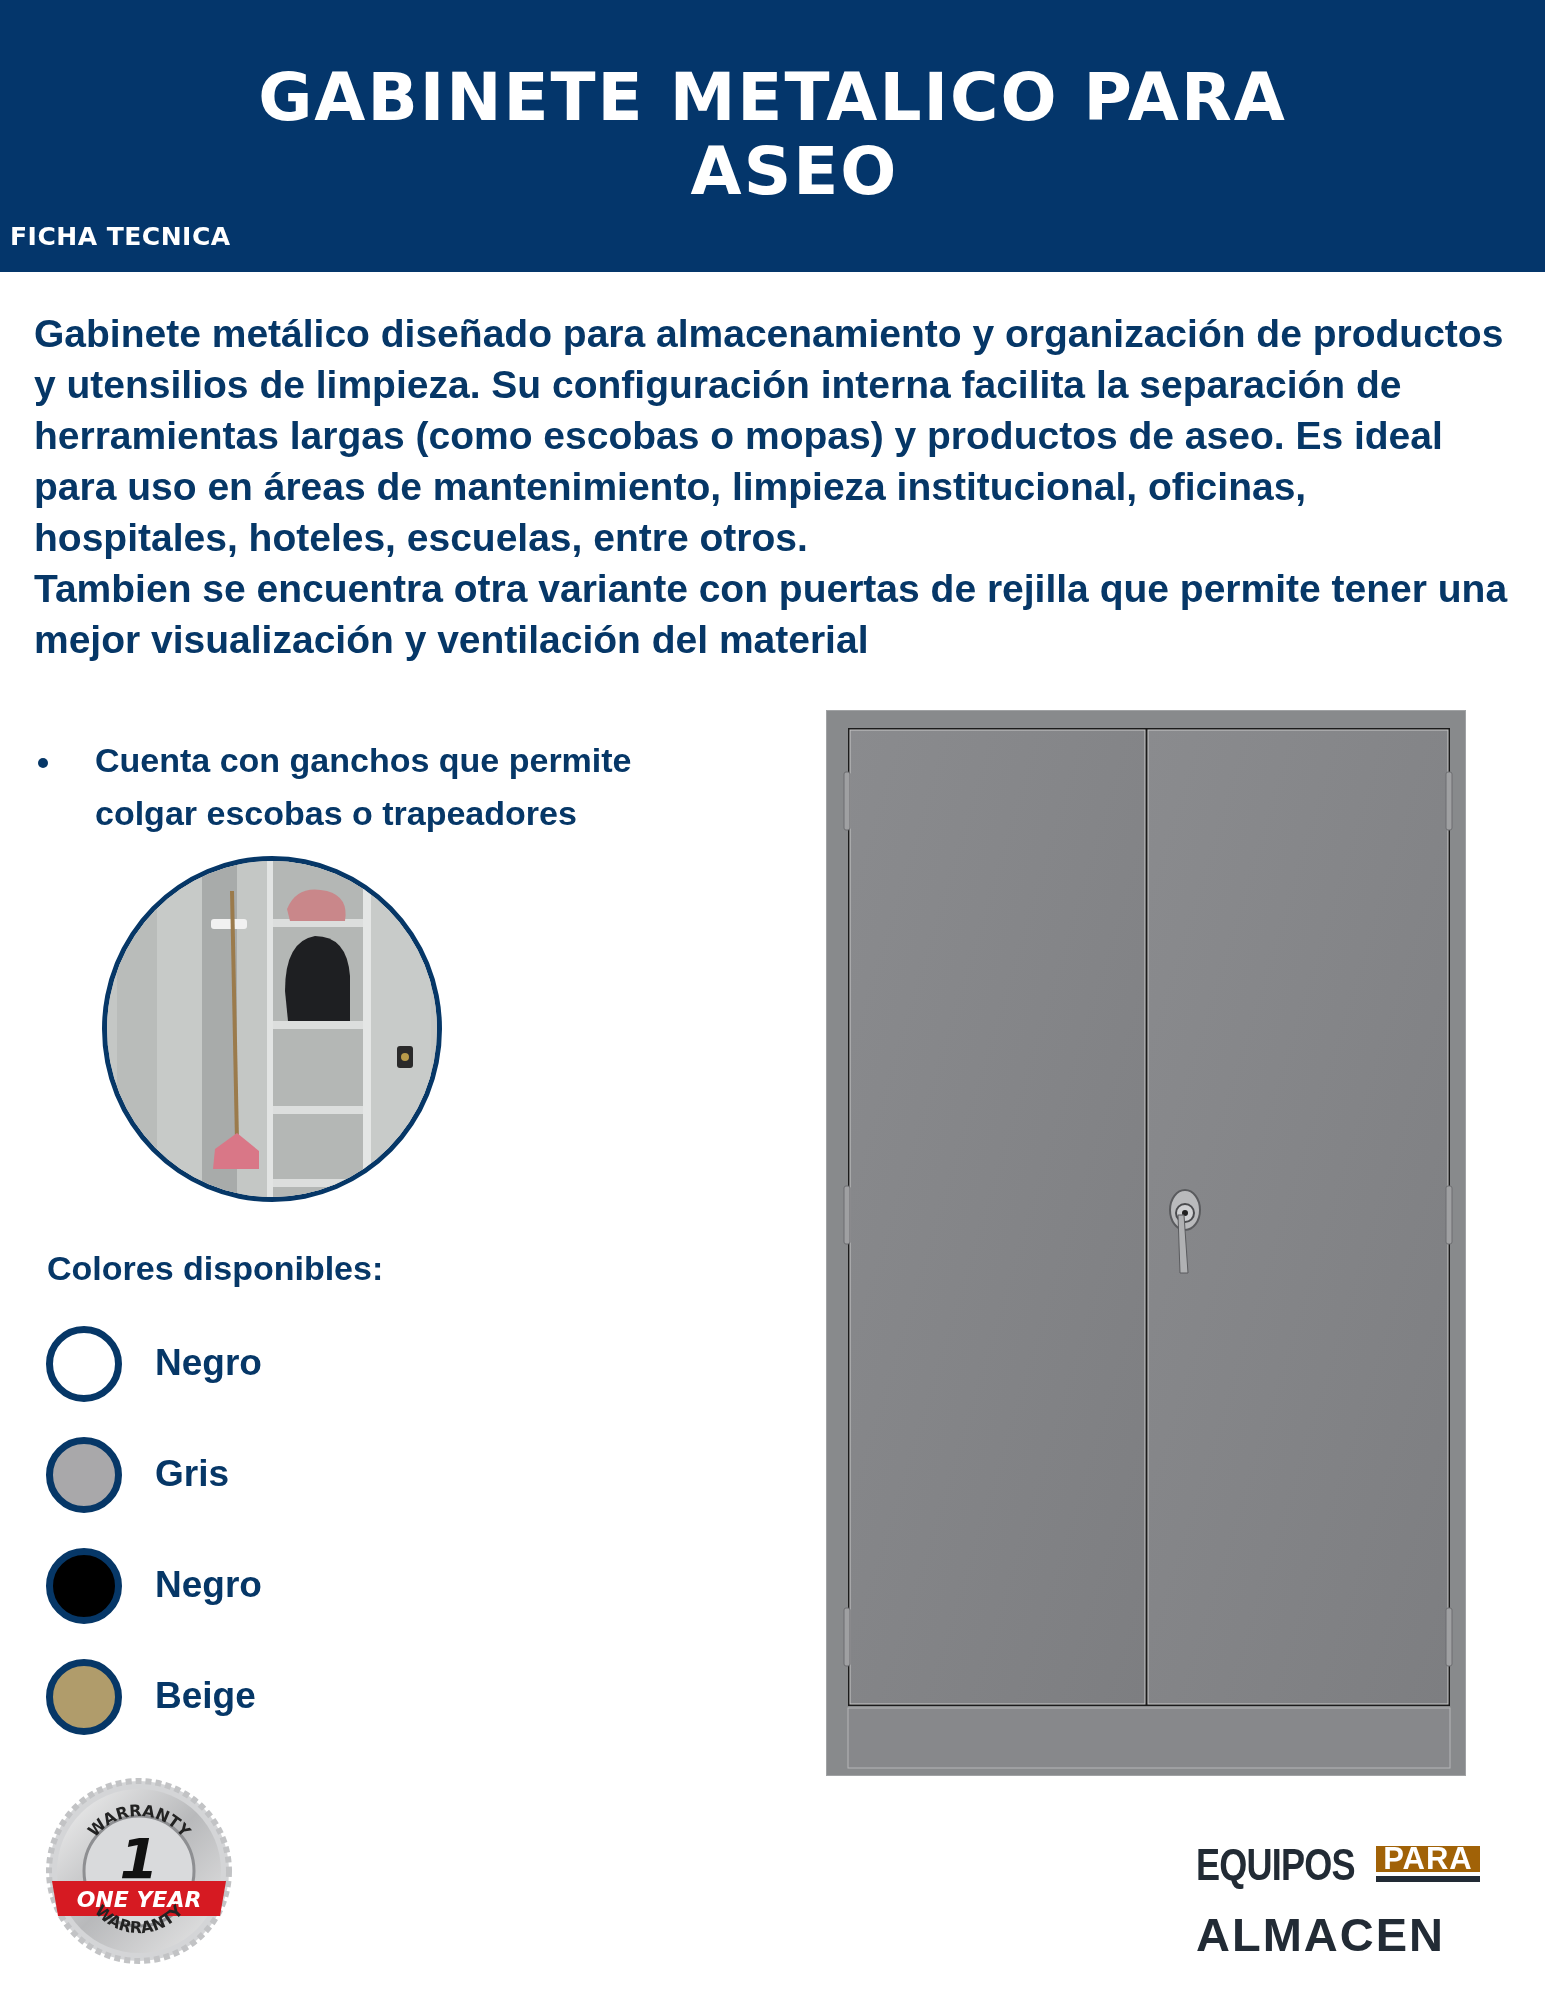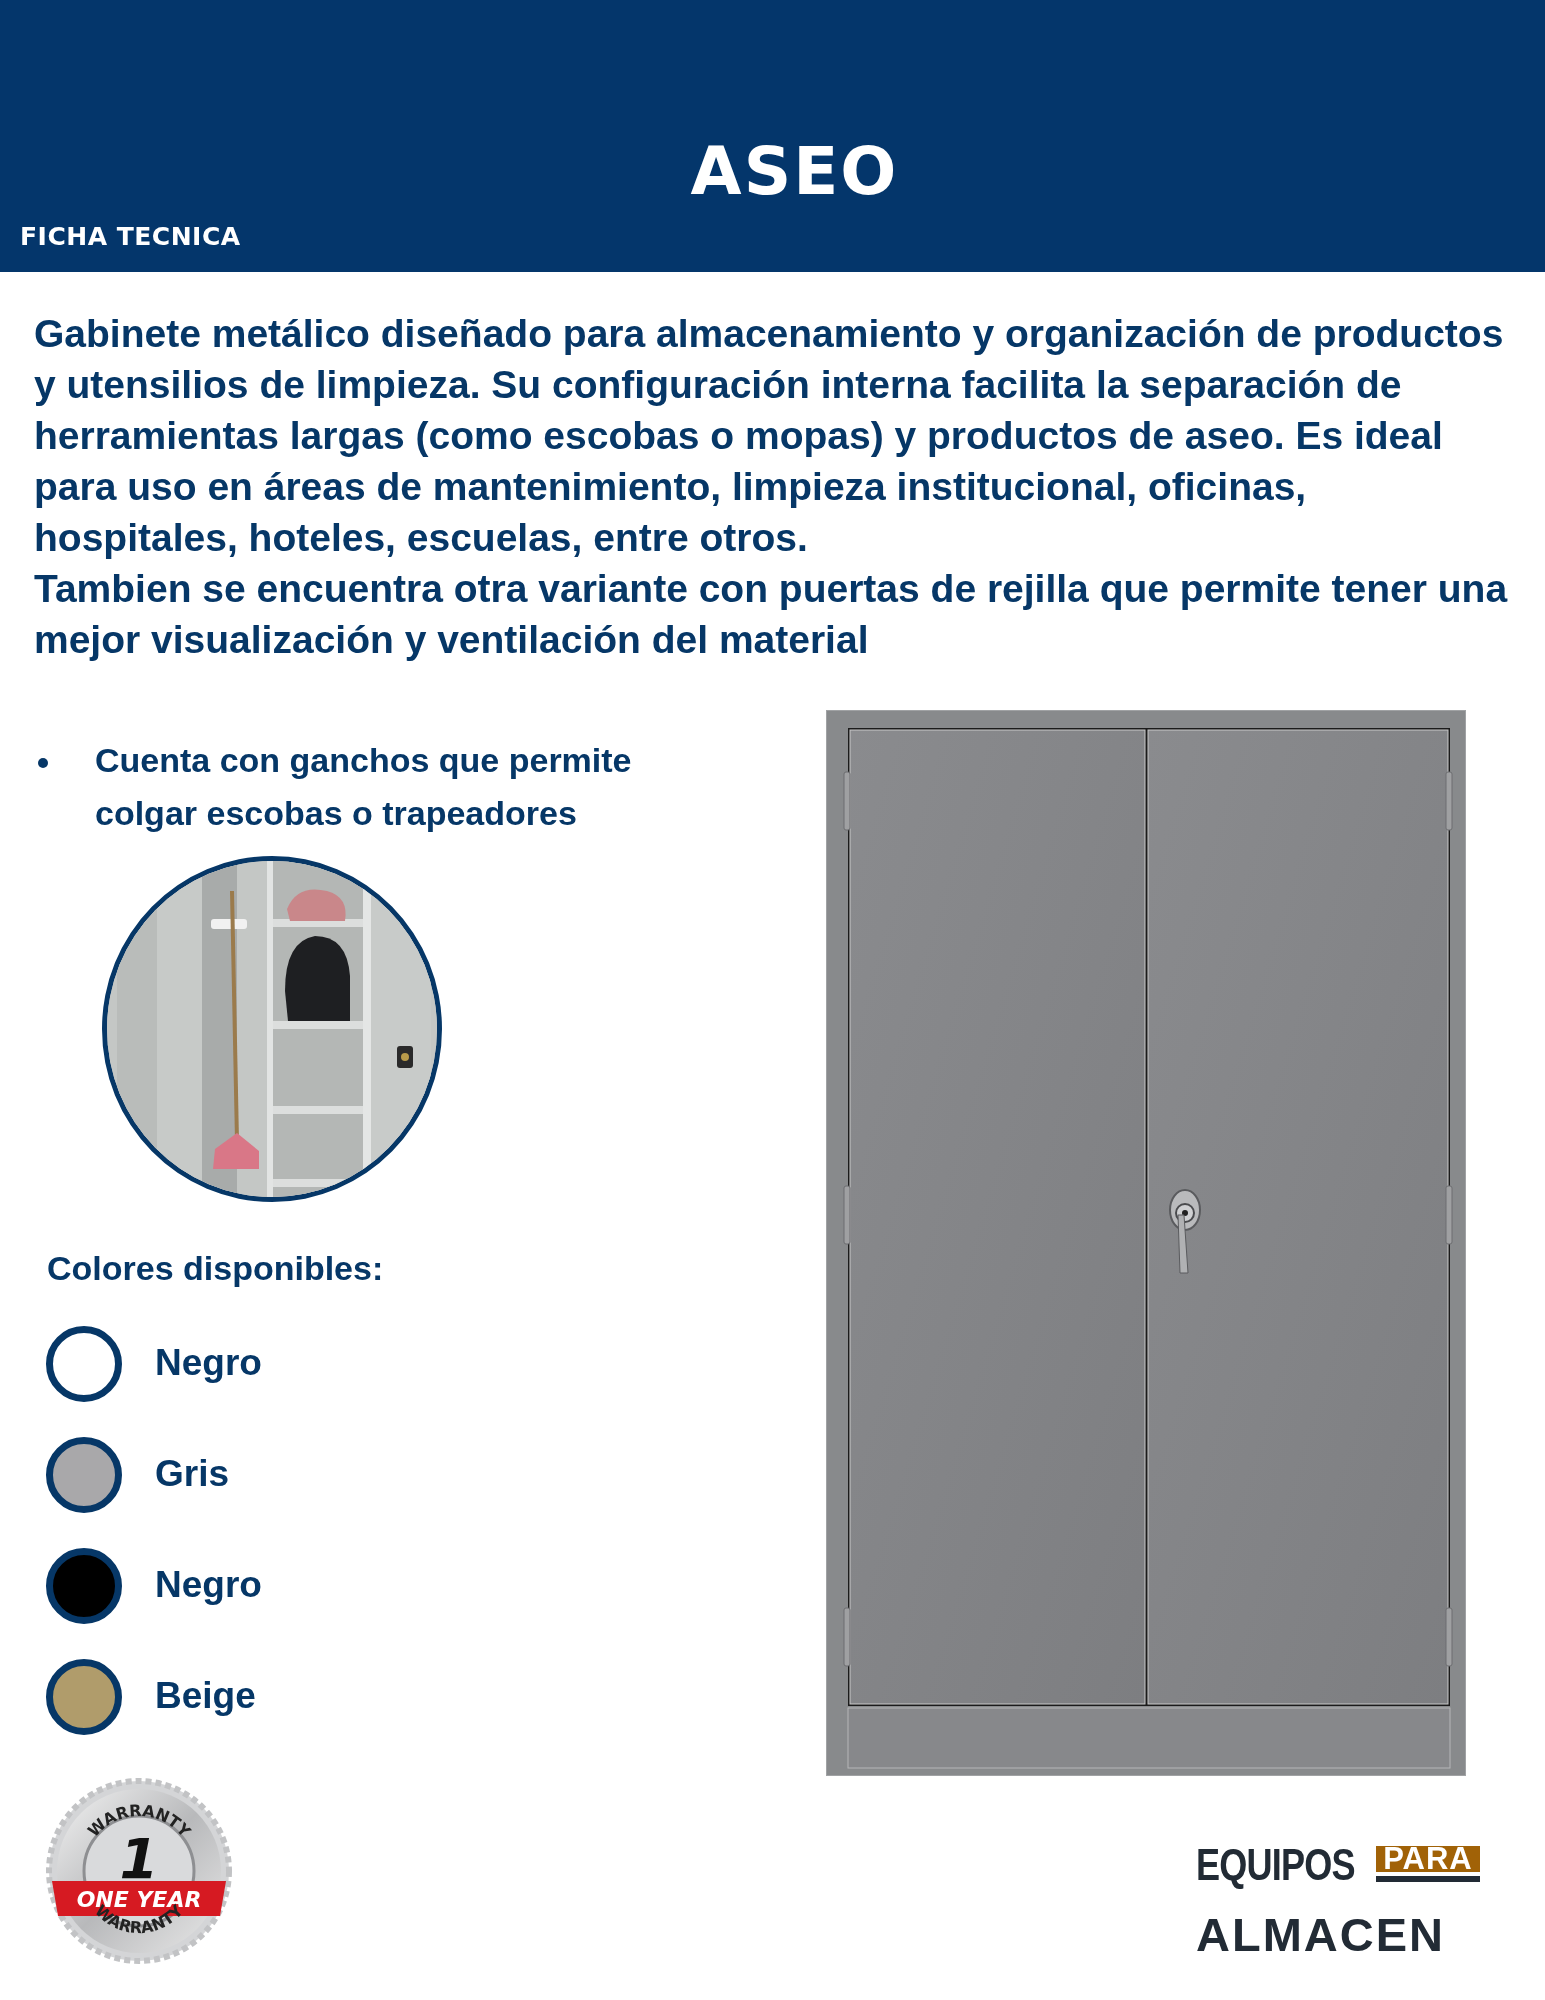--- a/index.html
+++ b/index.html
@@ -3,21 +3,21 @@
 <meta charset="utf-8">
 <style>
   html, body { margin:0; padding:0; }
   body { width:1545px; height:2000px; position:relative; background:#ffffff; overflow:hidden;
          font-family:"Liberation Sans", sans-serif; color:#063767; }
   .header { position:absolute; left:0; top:0; width:1545px; height:272px; background:#04366b; }
   .title { position:absolute; left:0; width:1545px; text-align:center; color:#fff;
            font-family:"DejaVu Sans", sans-serif; font-weight:bold; font-size:66px; letter-spacing:2px; line-height:80px; }
   .title.l1 { top:58px; }
   .title.l2 { top:132px;padding-left:22px; }
-  .subtitle { position:absolute; left:20px; top:222px; color:#fff; font-family:"DejaVu Sans", sans-serif;
+  .subtitle { position:absolute; left:10px; top:222px; color:#fff; font-family:"DejaVu Sans", sans-serif;
               font-weight:bold; font-size:25px; letter-spacing:0.5px; }
   .desc { position:absolute; left:34px; top:308px; width:1480px; font-weight:bold; font-size:39px; line-height:51px; color:#063767; }
   .desc p { margin:0; }
   .bullet { position:absolute; left:38px; top:734px; width:650px; font-weight:bold; font-size:34px; line-height:53px; }
   .bullet .dot { position:absolute; left:0; top:24px; width:10px; height:10px; border-radius:50%; background:#063767; }
   .bullet .txt { margin-left:57px; display:block; }
   .circle-photo { position:absolute; left:102px; top:856px; width:340px; height:346px; border-radius:50%;
                   border:5px solid #063767; overflow:hidden; background:#c9ccca; box-sizing:border-box; }
   .colors-title { position:absolute; left:47px; top:1249px; font-weight:bold; font-size:34px; }
   .swatch-row { position:absolute; left:46px; height:76px; width:400px; }
@@ -28,20 +28,21 @@
   .logo { position:absolute; left:1196px; top:1842px; width:292px; height:100px; }
   .logo .equipos { position:absolute; left:0; top:0; font-family:"Liberation Sans", sans-serif; font-weight:bold; font-size:44px; color:#222b35; letter-spacing:-1px; transform:scaleX(0.82); transform-origin:left top; line-height:46px; }
   .logo .para { position:absolute; left:180px; top:4px; width:104px; height:26px; background:#a16207; color:#fff; font-weight:bold; font-size:31px; line-height:26px; text-align:center; letter-spacing:1px; }
   .logo .bar { position:absolute; left:180px; top:34px; width:104px; height:6px; background:#222b35; }
   .logo .almacen { position:absolute; left:0; top:46px; font-weight:bold; font-size:47px; color:#222b35; letter-spacing:2px; line-height:50px;margin-top:22px; }
 </style>
 </head>
 <body>
 
 <div class="header">
+  <div class="title l1">GABINETE METALICO PARA</div>
   <div class="title l2">ASEO</div>
   <div class="subtitle">FICHA TECNICA</div>
 </div>
 
 <div class="desc">
   <p>Gabinete metálico diseñado para almacenamiento y organización de productos y utensilios de limpieza. Su configuración interna facilita la separación de herramientas largas (como escobas o mopas) y productos de aseo. Es ideal para uso en áreas de mantenimiento, limpieza institucional, oficinas, hospitales, hoteles, escuelas, entre otros.</p>
   <p>Tambien se encuentra otra variante con puertas de rejilla que permite tener una mejor visualización y ventilación del material</p>
 </div>
 
 <div class="bullet">

